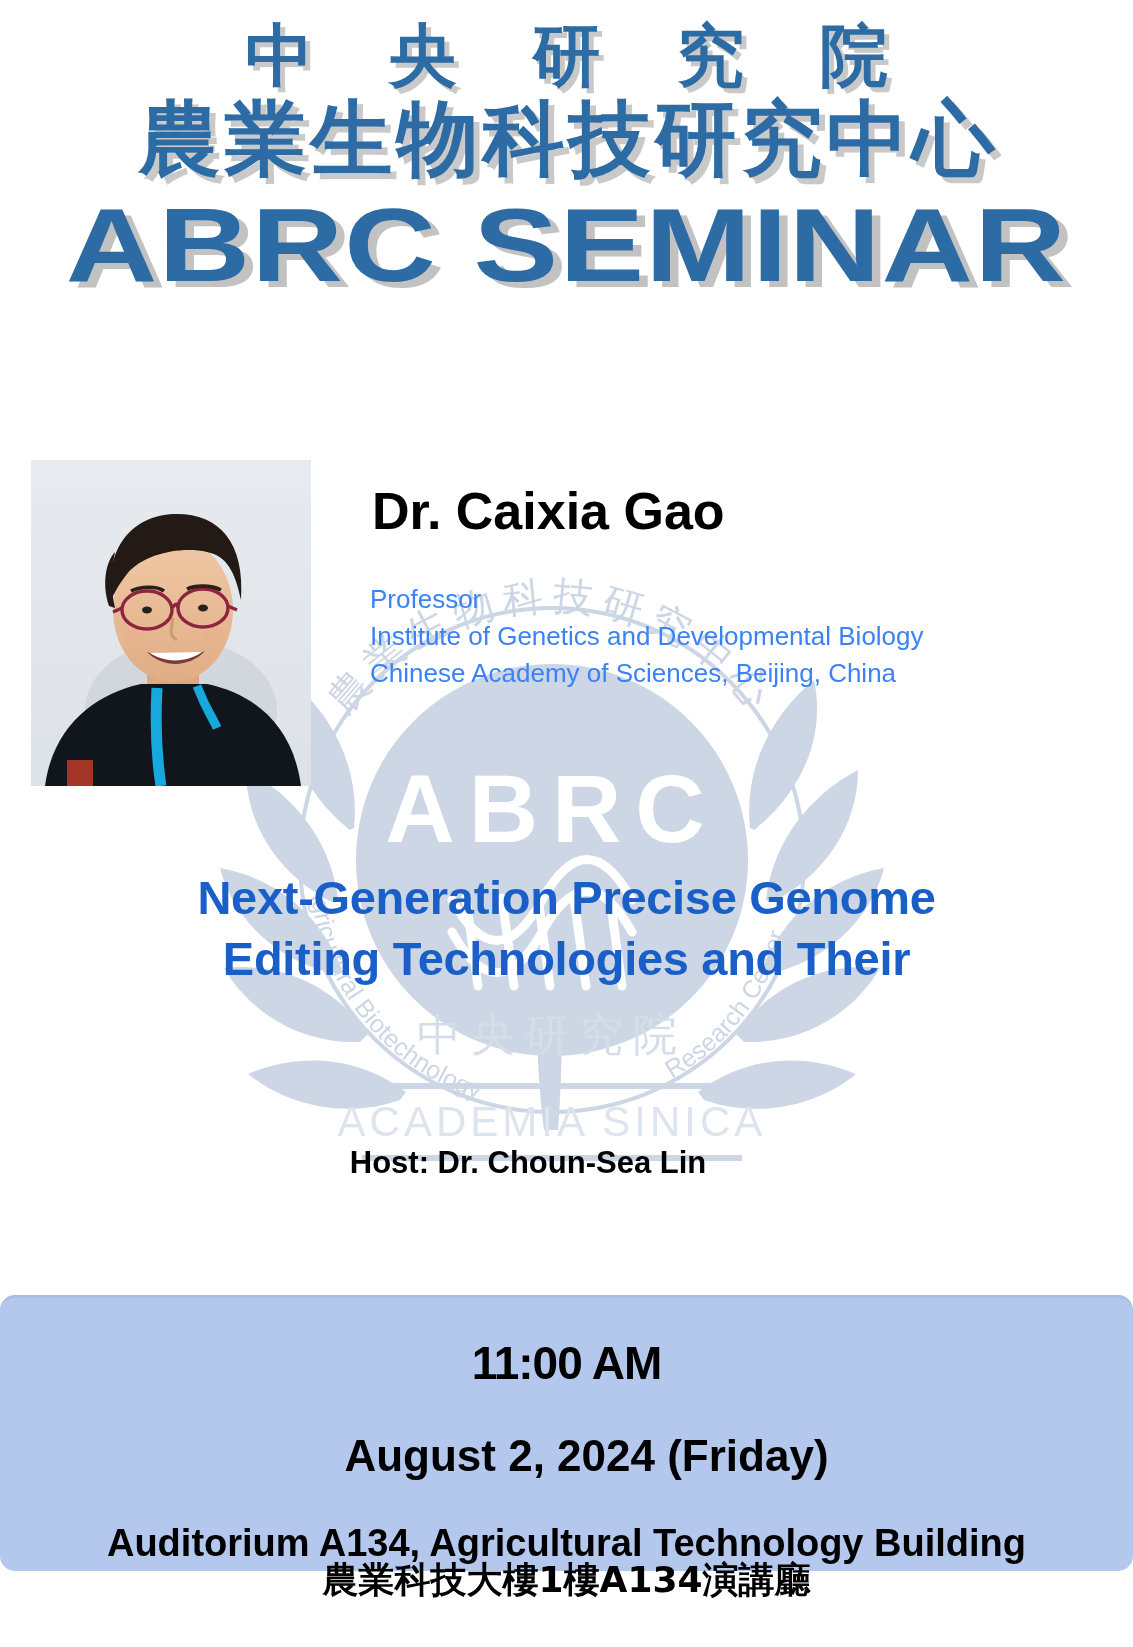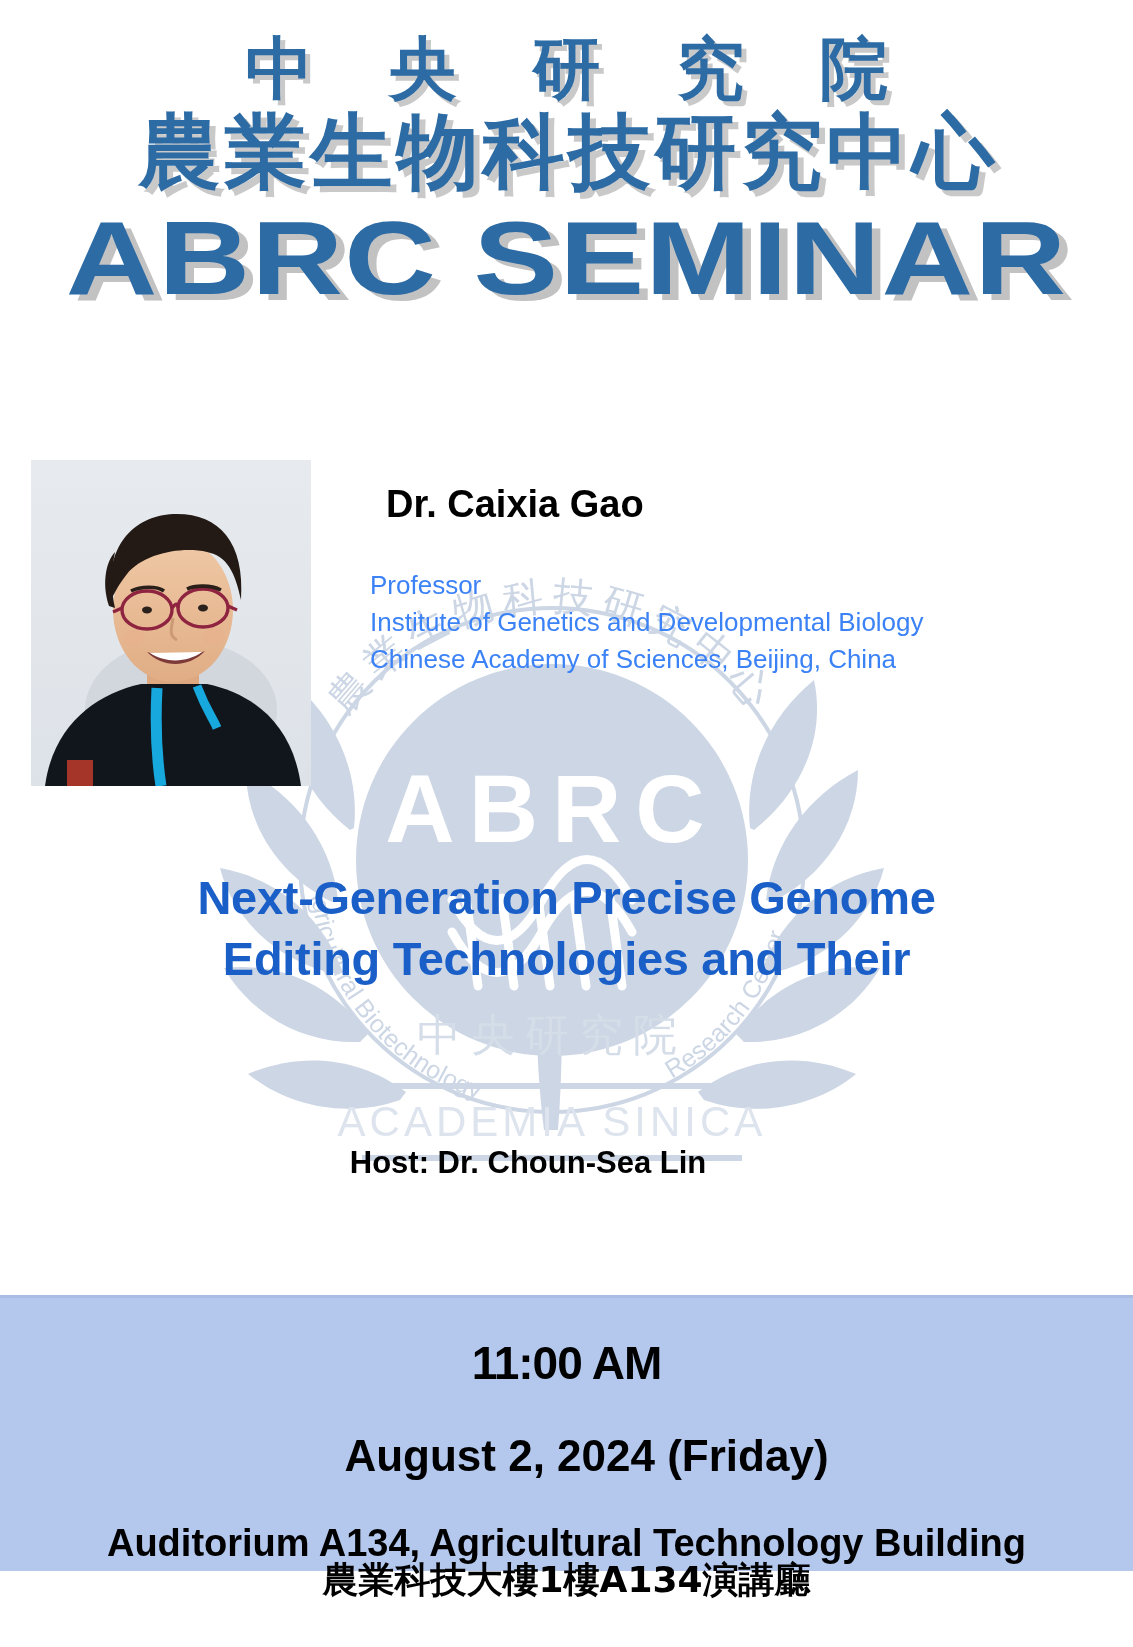--- a/index.html
+++ b/index.html
@@ -24,21 +24,21 @@
     height: 640px;
     z-index: 0;
     pointer-events: none;
     opacity: 1;
   }
   .watermark svg { width: 100%; height: 100%; display: block; }
 
   
   .header {
     position: absolute;
-    top: 16px; left: 0; right: 0;
+    top: 3px; left: 0; right: 0;
     z-index: 3;
     text-align: center;
   }
   .cn-line1 {
     font-family: "DejaVu Serif", "Liberation Serif", serif;
     font-size: 68px;
     font-weight: 700;
     color: #2d6ba5;
     letter-spacing: 26px;
     line-height: 1.0;
@@ -89,26 +89,26 @@
   }
   .portrait svg { display: block; width: 100%; height: 100%; }
 
   .speaker-text {
     position: absolute;
     left: 370px;
     top: 25px;
     width: 730px;
   }
   .speaker-name {
-    font-size: 38px;
+    font-size: 52px;
     font-weight: 700;
     color: #000000;
     line-height: 1.0;
     letter-spacing: 0px;
-    margin: 0 0 44px 16px;
+    margin: 0 0 44px 2px;
   }
   .speaker-line {
     font-size: 26px;
     font-weight: 400;
     color: #3b82f6;
     line-height: 1.42;
     white-space: nowrap;
   }
 
   
@@ -146,20 +146,21 @@
     position: absolute;
     left: 0;
     top: 1295px;
     width: 1133px;
     height: 276px;
     background: #b4c7ed;
     border-top: 3px solid #a9bce4;
     z-index: 4;
     text-align: center;
     box-sizing: border-box;
+    border-radius: 15px;
   }
   .banner-time {
     margin-top: 42px;
     font-size: 46px;
     font-weight: 700;
     color: #000000;
     letter-spacing: -1px;
     line-height: 1;
   }
   .banner-date {

